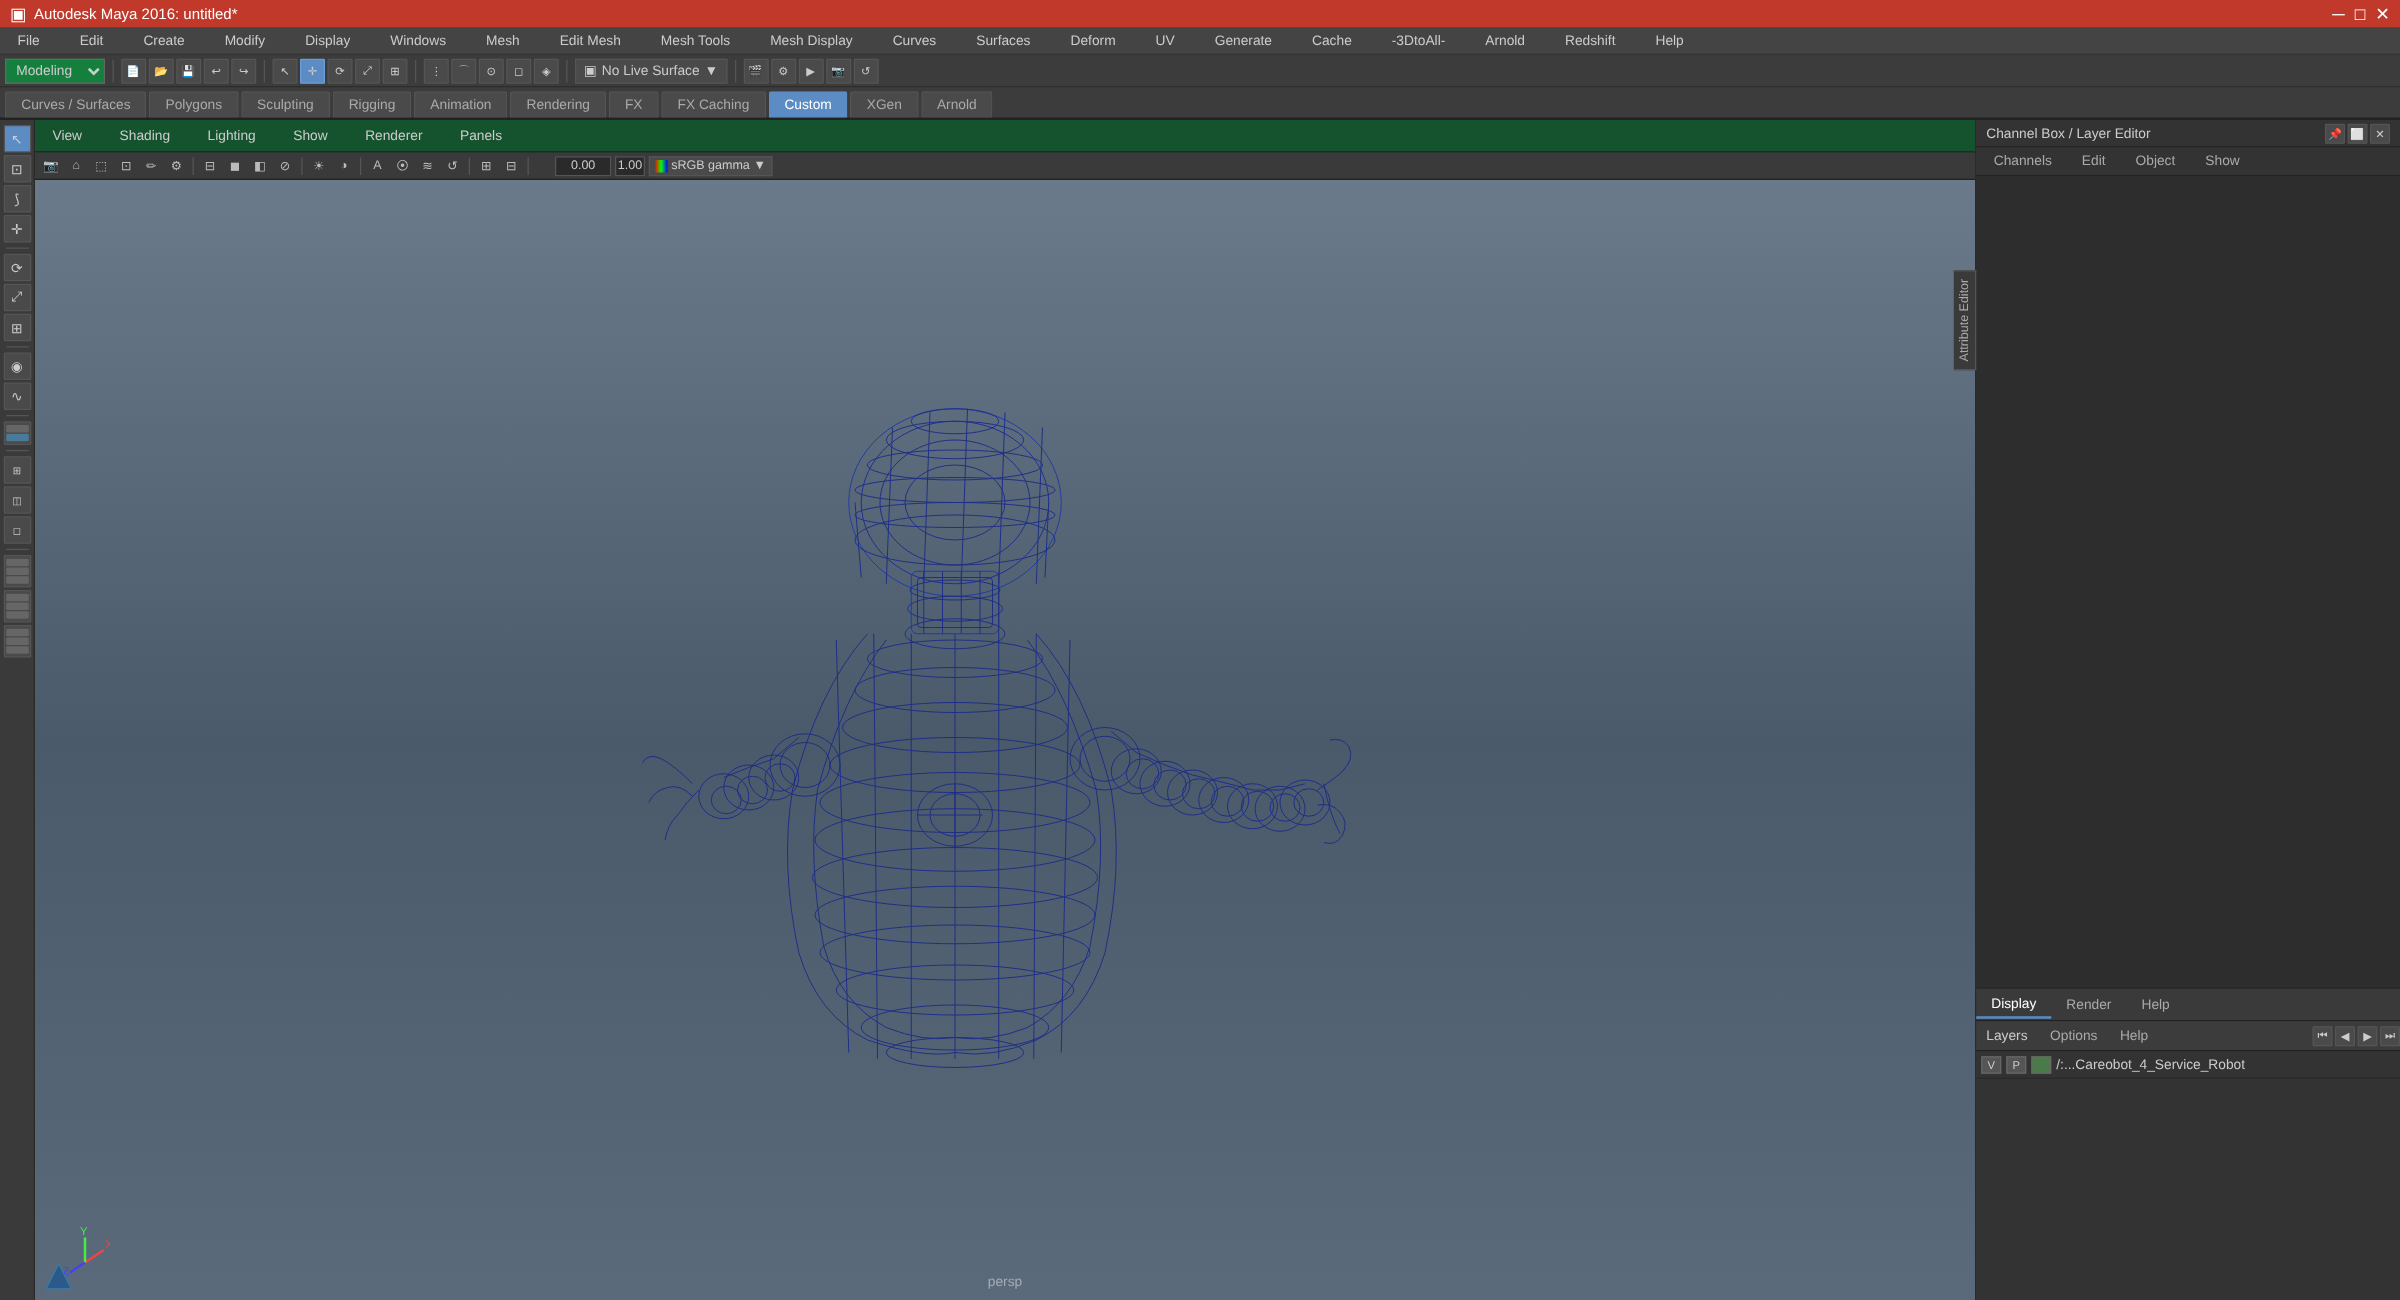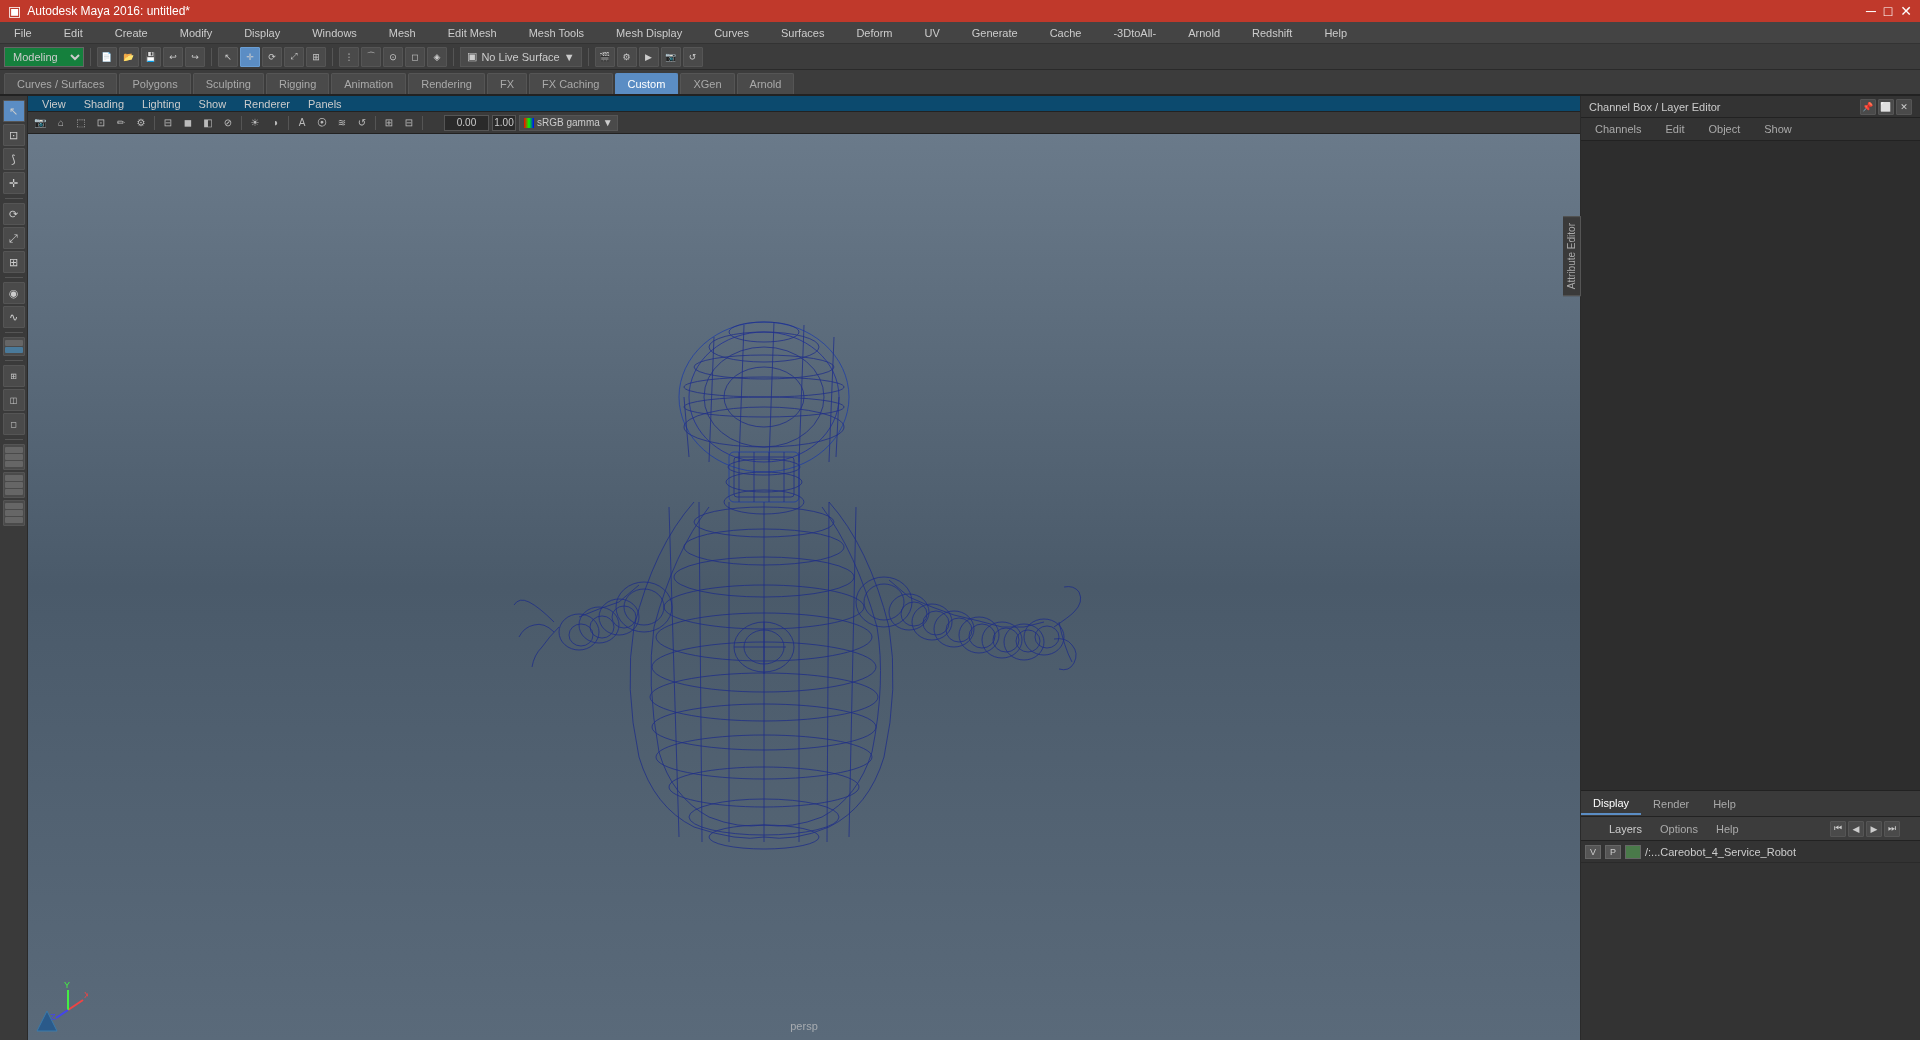--- a/index.html
+++ b/index.html
@@ -182,26 +182,26 @@
     .lt-mini { width: 18px; height: 6px; background: #666; border-radius: 1px; }
 
     
     #viewport-container {
       flex: 1;
       display: flex;
       flex-direction: column;
       background: #1a1a1a;
     }
     #viewport-menubar {
-      height: 16px;
-      background: #0c4a6e;
+      height: 26px;
+      background: #14532d;
       display: flex;
       align-items: center;
       padding: 0 6px;
-      gap: 2px;
+      gap: 14px;
       border-bottom: 1px solid #222;
     }
     #viewport-toolbar {
       height: 22px;
       background: #3a3a3a;
       display: flex;
       align-items: center;
       padding: 0 4px;
       gap: 2px;
       border-bottom: 1px solid #222;
@@ -292,21 +292,21 @@
       padding: 4px 12px;
       cursor: pointer;
       font-size: 11px;
       color: #aaa;
     }
     .layer-tab.active { color: #fff; border-bottom: 2px solid #5b8dc4; }
     #layer-toolbar {
       height: 24px;
       display: flex;
       align-items: center;
-      padding: 0 20px;
+      padding: 0 0;
       gap: 2px;
       background: #3c3c3c;
       border-bottom: 1px solid #222;
     }
     #layer-list {
       flex: 1;
       overflow-y: auto;
     }
     .layer-row {
       height: 22px;

